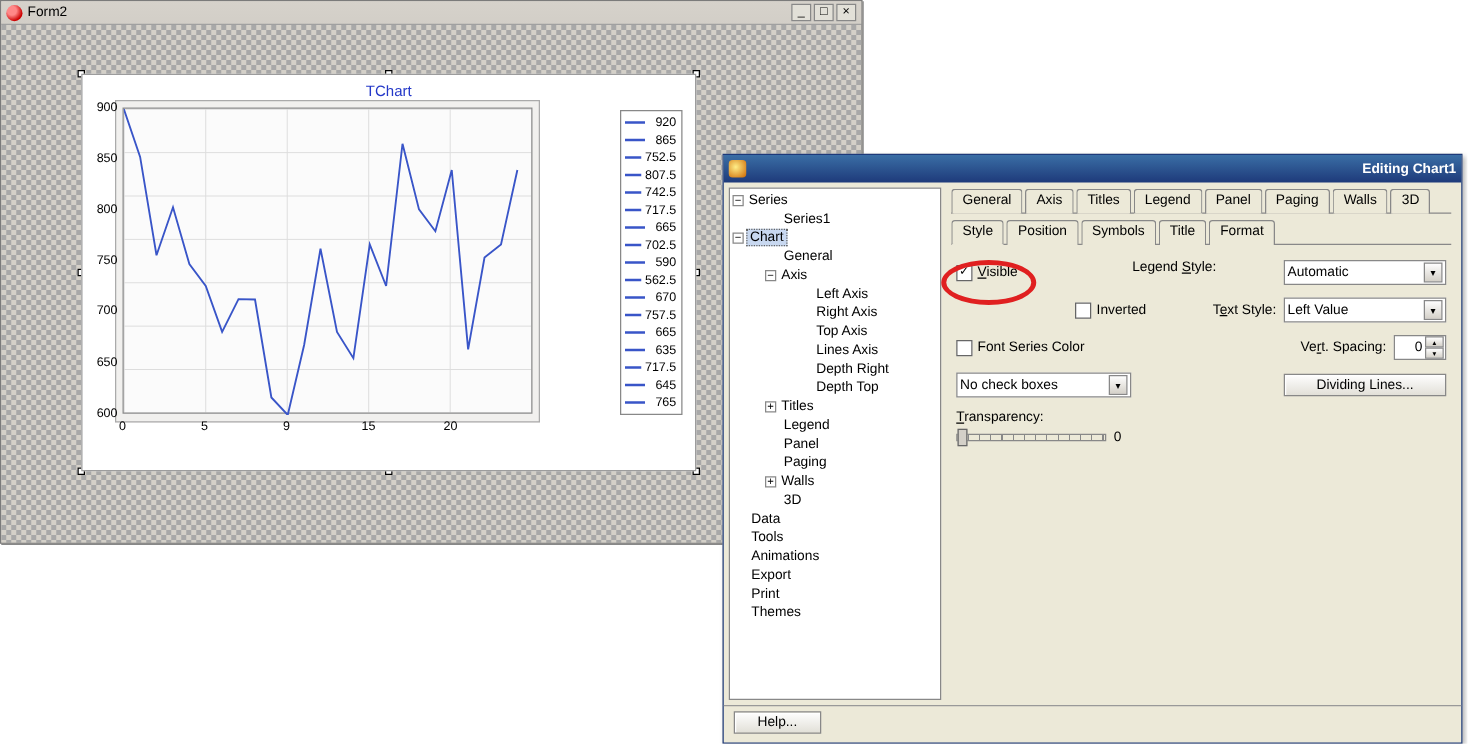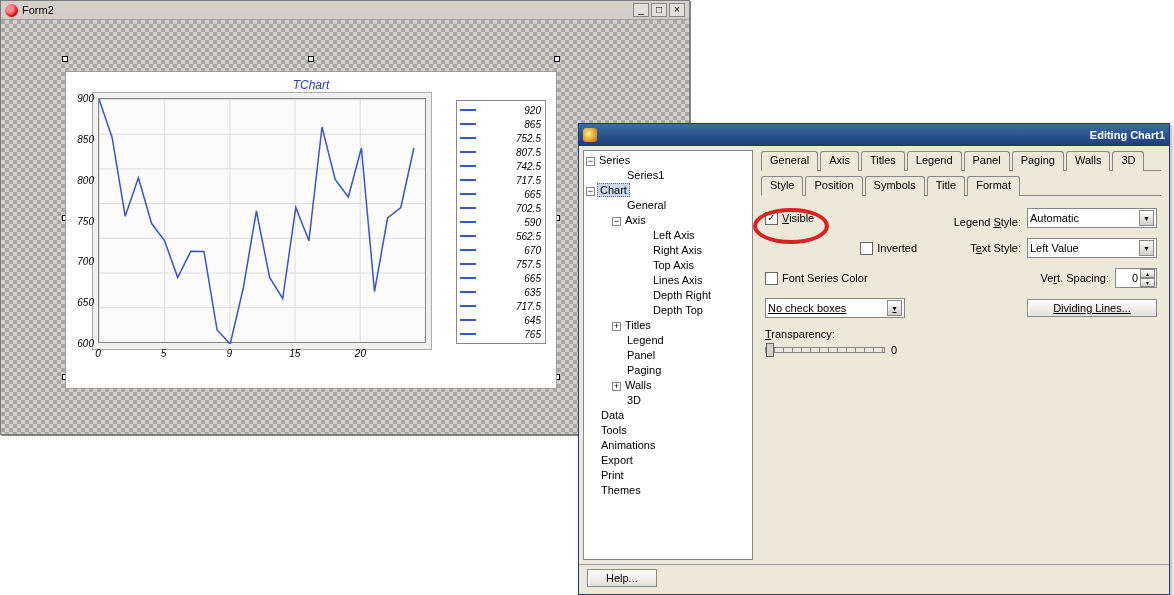--- a/index.html
+++ b/index.html
@@ -6,36 +6,36 @@
 body { margin: 0; padding: 0; width: 1174px; height: 595px; background: #fff; position: relative; }
 
 
 .form2 { position: absolute; left: 0; top: 0; width: 690px; height: 435px; border: 1px solid #7b7b7b; background: #d4d0c8; box-shadow: 1px 1px 0 #888; }
 .form2-title { height: 19px; background: linear-gradient(#d6d2cb,#d2cec7); border-bottom: 1px solid #a0a0a0; display: flex; align-items: center; padding: 0 4px; }
 .form2-title .icon-app { width: 13px; height: 13px; background: radial-gradient(circle at 35% 35%, #f88 30%, #c00 70%); border-radius: 50%; margin-right: 4px; }
 .form2-title .title-text { color: #000; flex: 1; }
 .form2-title .winbtns { display: flex; gap: 2px; }
 .winbtn { width: 16px; height: 14px; border: 1px solid #888; background: #e2e0d8; display: flex; align-items: center; justify-content: center; font-size: 10px; line-height: 1; cursor: default; }
 .form2-body { position: relative; background: repeating-conic-gradient(#d4d0c8 0 25%, #a8a8a8 0 50%) 0 0/8px 8px; width: 100%; height: calc(100% - 19px); }
-.chart-designer { position: absolute; left: 64px; top: 51px; width: 492px; height: 318px; background: #fff; border: 1px solid #9c9c9c; font-style: italic; }
+.chart-designer { position: absolute; left: 64px; top: 39px; width: 492px; height: 318px; background: #fff; border: 1px solid #9c9c9c; }
 .sel-handle { position: absolute; width: 6px; height: 6px; background: #fff; border: 1px solid #000; }
 .chart-title { position: absolute; top: 6px; left: 0; width: 100%; text-align: center; color: #2438c8; font-size: 12px; }
 .plot-area { position: absolute; left: 32px; top: 26px; width: 328px; height: 245px; border: 1px solid #888; background: #fbfbfb;
   background-image:
     linear-gradient(to right, #ddd 1px, transparent 1px),
     linear-gradient(to bottom, #ddd 1px, transparent 1px);
   background-size: calc(100%/5) calc(100%/7), calc(100%/5) calc(100%/7);
 }
 .depth-bg { position: absolute; left: 26px; top: 20px; width: 340px; height: 258px; background: #f1f0ee; border: 1px solid #aaa; }
 .y-labels { position: absolute; left: 0; top: 26px; height: 245px; width: 30px; }
 .y-labels span { position: absolute; right: 2px; transform: translateY(-50%); font-size: 10px; color: #000; }
 .x-labels { position: absolute; left: 32px; top: 276px; width: 328px; }
 .x-labels span { position: absolute; transform: translateX(-50%); font-size: 10px; color: #000; }
 .chart-line { position: absolute; left: 0; top: 0; }
-.legend-box { position: absolute; right: 10px; top: 28px; width: 90px; border: 1px solid #888; background: #fff; padding: 2px; }
+.legend-box { position: absolute; right: 10px; top: 28px; width: 50px; border: 1px solid #888; background: #fff; padding: 2px; }
 .legend-row { display: flex; align-items: center; height: 14px; }
 .legend-dash { width: 16px; height: 0; border-top: 2px solid #3955c8; margin: 0 3px 0 1px; }
 .legend-val { font-size: 10px; text-align: right; flex: 1; padding-right: 2px; }
 
 
 .dialog { position: absolute; left: 578px; top: 123px; width: 592px; height: 472px; border: 1px solid #1e3a7a; background: #ece9d8; box-shadow: 2px 2px 4px rgba(0,0,0,.3); }
 .dialog-title { height: 22px; background: linear-gradient(#3a6ea5,#1e3a7a); display: flex; align-items: center; padding: 0 4px; color: #fff; font-weight: bold; justify-content: space-between; }
 .dialog-title .dlg-icon { width: 14px; height: 14px; background: radial-gradient(circle at 40% 40%, #fe8, #c60); border-radius: 3px; margin-right: 4px; }
 .dialog-body { display: flex; height: calc(100% - 52px); }
 .tree-panel { width: 170px; background: #fff; border: 1px solid #888; margin: 4px; overflow: auto; padding: 2px; }
@@ -246,21 +246,21 @@
         <div class="tab">Title</div>
         <div class="tab">Format</div>
       </div>
 
       <div class="form-area">
         <div class="row" style="justify-content:space-between;">
           <div style="display:flex;align-items:center;width:110px;">
             <span class="cbox checked"></span>
             <span><span class="und">V</span>isible</span>
           </div>
-          <div style="display:flex;align-items:flex-end;">
+          <div style="display:flex;align-items:flex-start;gap:48px;">
             <span class="lbl">Legend <span class="und">S</span>tyle:</span>
             <div class="combo">
               <span>Automatic</span>
                 <span class="arrow">▾</span>
             </div>
           </div>
         </div>
 
         <div class="row" style="justify-content:flex-end;">
           <div style="display:flex;align-items:center;width:110px;">
@@ -286,21 +286,21 @@
             <div class="spin">
               <input value="0" style="">
               <div class="sbtns">
                   <div class="sbtn">▴</div>
                   <div class="sbtn">▾</div>
                 </div>
             </div>
           </div>
         </div>
 
-        <div class="row" style="justify-content:space-between;text-decoration:underline;">
+        <div class="row" style="justify-content:space-between;">
           <div class="combo" style="width:140px;">
             <span>No check boxes</span>
               <span class="arrow">▾</span>
           </div>
           <button class="btn" style="width:130px;">Dividing Lines...</button>
         </div>
 
         <div style="margin-top:6px;">
           <div><span class="und">T</span>ransparency:</div>
           <div style="display:flex;align-items:center;margin-top:4px;">

